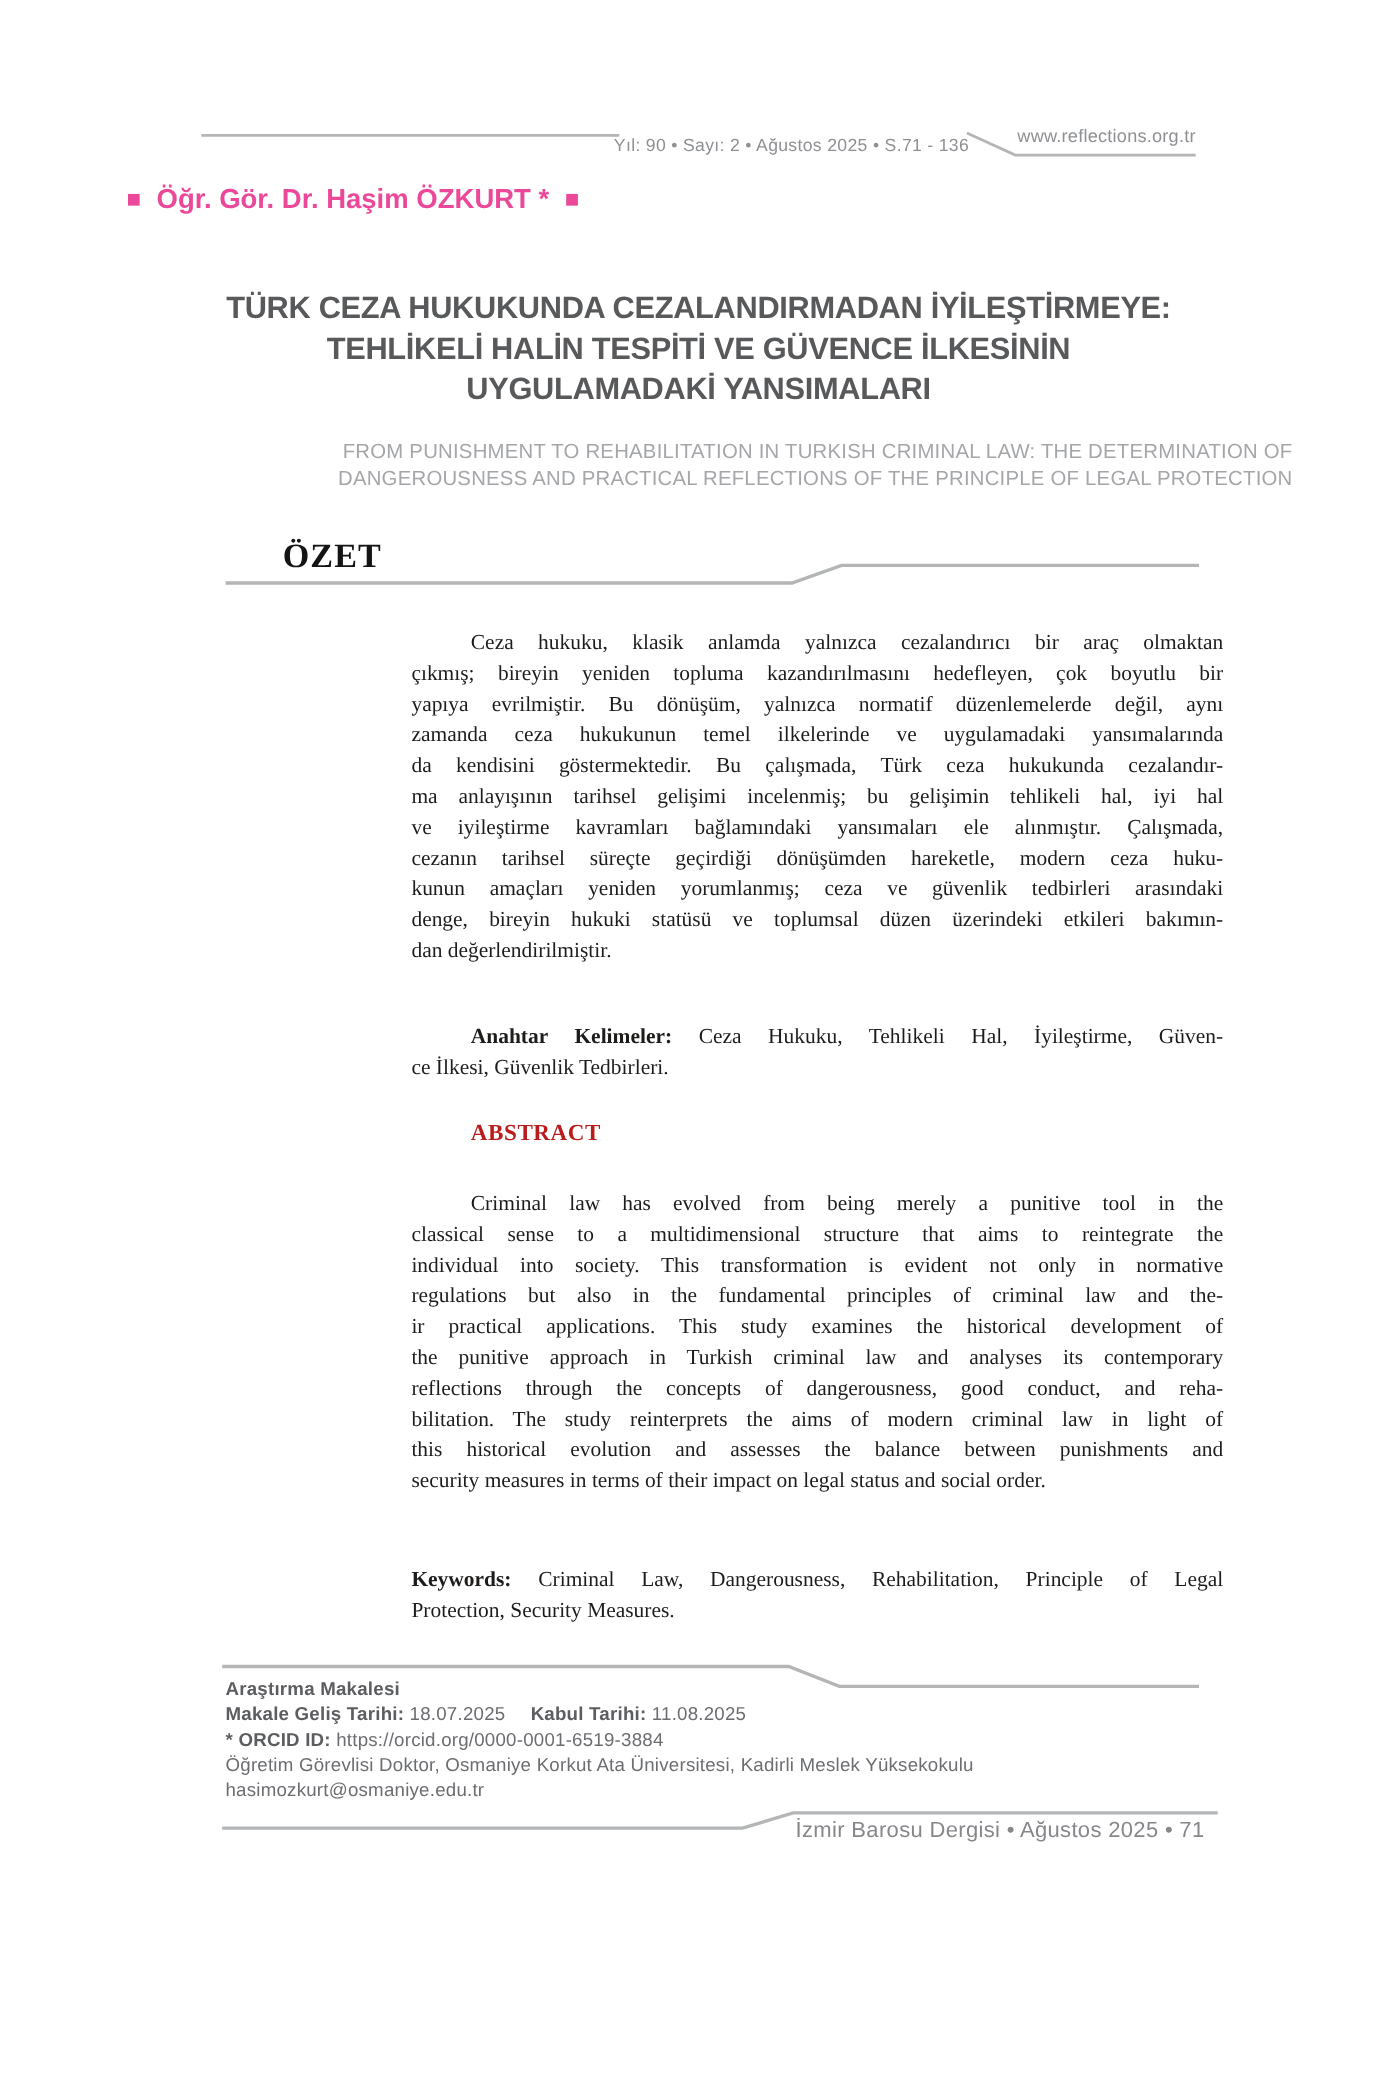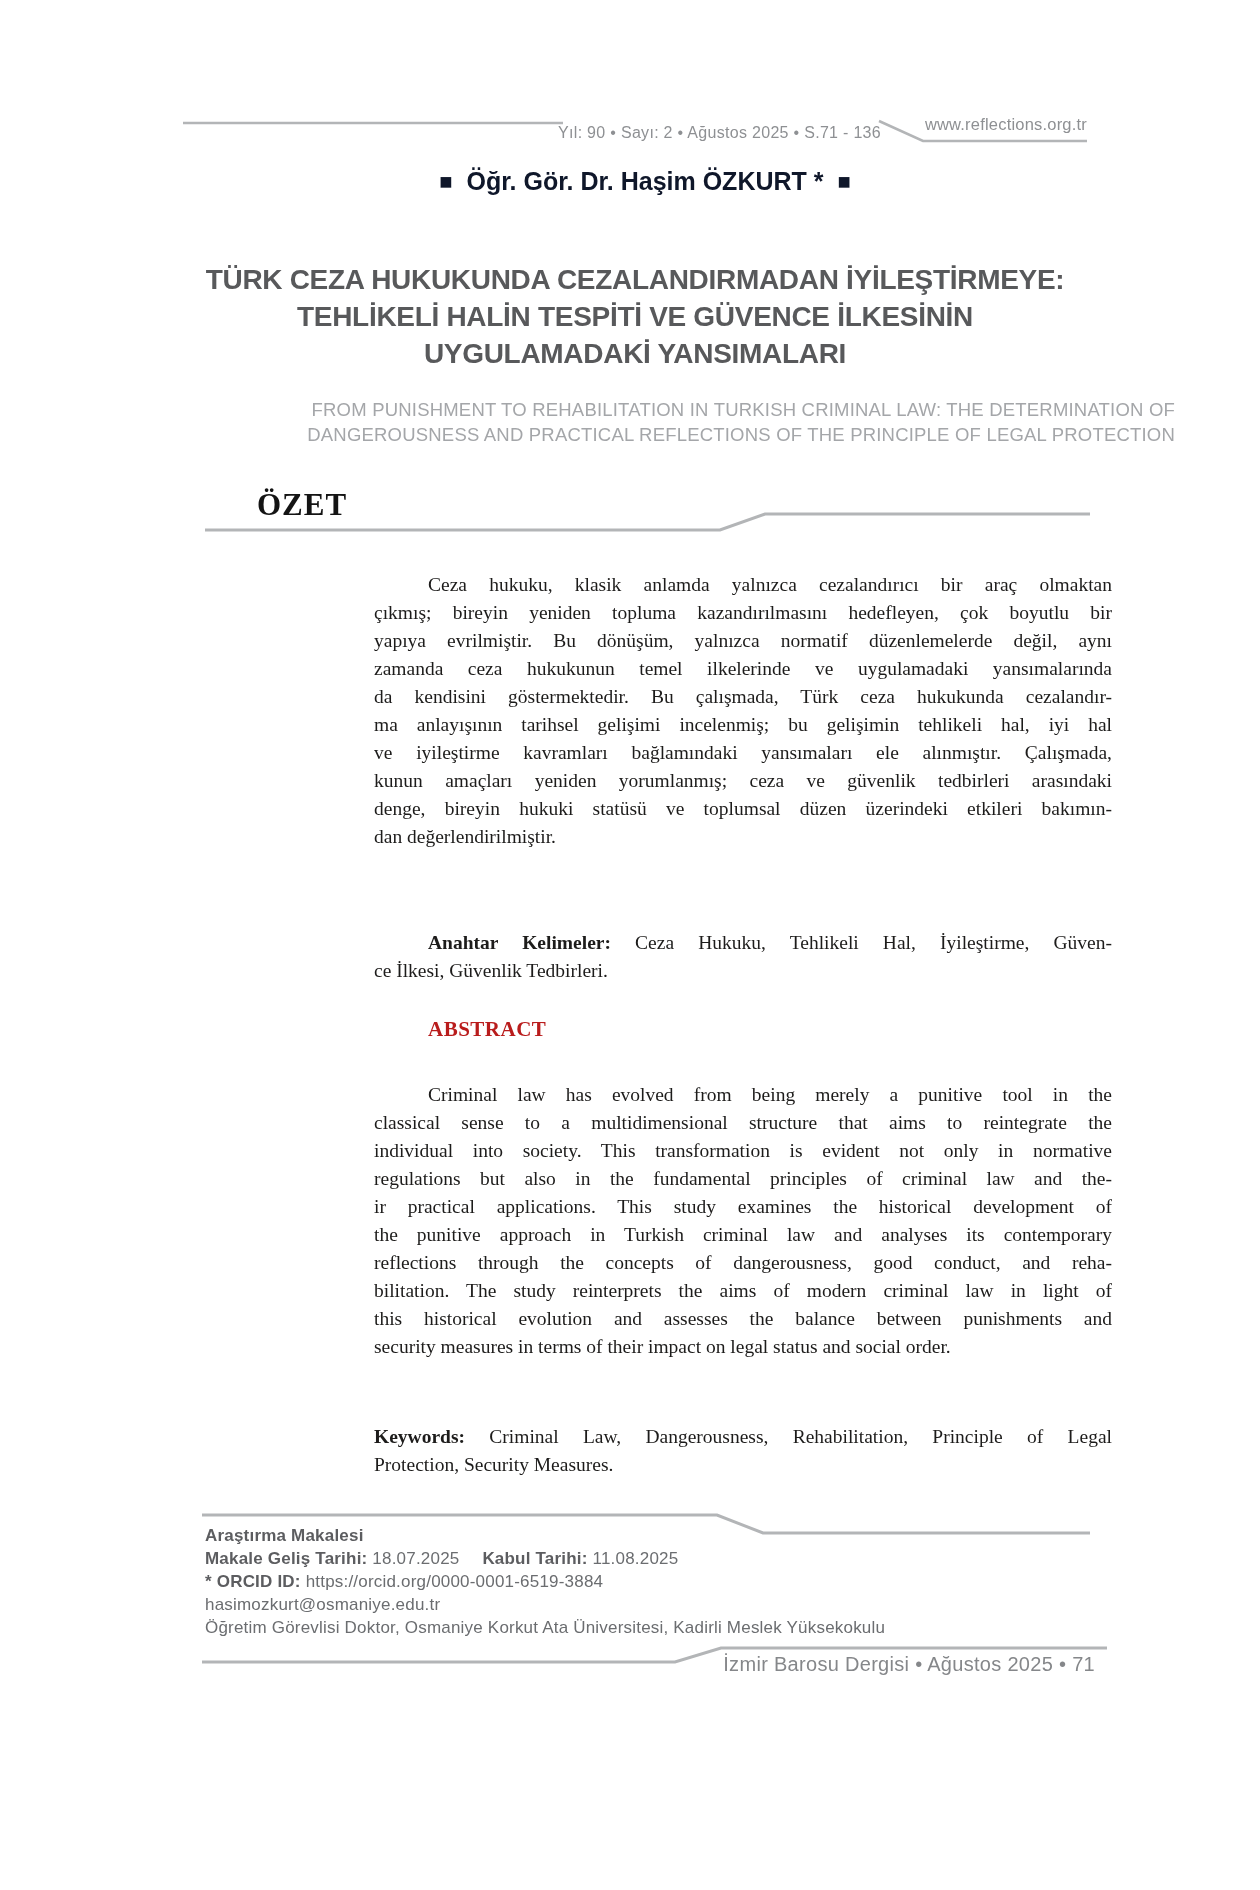--- a/index.html
+++ b/index.html
@@ -30,21 +30,21 @@
     font-size:16px;letter-spacing:.3px;color:var(--header-gray);
     white-space:nowrap;
   }
   .website{
     position:absolute;top:115px;right:188px;
     font-size:16.5px;letter-spacing:.2px;color:var(--header-gray);
     white-space:nowrap;
   }
   .author-line{
     position:absolute;top:167px;left:100px;width:1060px;
-    text-align:center;font-size:25px;font-weight:bold;color:#0f172a;
+    text-align:left;font-size:25px;font-weight:bold;color:#ec4899;
     white-space:nowrap;
   }
   .author-line .sq{font-size:22px;position:relative;top:-1px;}
   .author-line .sq.left{margin-right:14px;}
   .author-line .sq.right{margin-left:14px;}
 
   
   .title-tr{
     position:absolute;top:261px;left:90px;width:1060px;
     text-align:center;color:var(--title-gray);
@@ -128,20 +128,21 @@
   <div class="ozet-heading">ÖZET</div>
 
   <div class="serif-block para-tr">
       <div class="jline indent">Ceza hukuku, klasik anlamda yalnızca cezalandırıcı bir araç olmaktan</div>
       <div class="jline">çıkmış; bireyin yeniden topluma kazandırılmasını hedefleyen, çok boyutlu bir</div>
       <div class="jline">yapıya evrilmiştir. Bu dönüşüm, yalnızca normatif düzenlemelerde değil, aynı</div>
       <div class="jline">zamanda ceza hukukunun temel ilkelerinde ve uygulamadaki yansımalarında</div>
       <div class="jline">da kendisini göstermektedir. Bu çalışmada, Türk ceza hukukunda cezalandır-</div>
       <div class="jline">ma anlayışının tarihsel gelişimi incelenmiş; bu gelişimin tehlikeli hal, iyi hal</div>
       <div class="jline">ve iyileştirme kavramları bağlamındaki yansımaları ele alınmıştır. Çalışmada,</div>
+      <div class="jline">cezanın tarihsel süreçte geçirdiği dönüşümden hareketle, modern ceza huku-</div>
       <div class="jline">kunun amaçları yeniden yorumlanmış; ceza ve güvenlik tedbirleri arasındaki</div>
       <div class="jline">denge, bireyin hukuki statüsü ve toplumsal düzen üzerindeki etkileri bakımın-</div>
       <div class="jline last-line">dan değerlendirilmiştir.</div>
     </div>
 
   <div class="serif-block kw-tr">
     <div class="jline indent"><span class="b">Anahtar Kelimeler:</span><span> Ceza Hukuku, Tehlikeli Hal, İyileştirme, Güven-</span></div>
     <div>ce İlkesi, Güvenlik Tedbirleri.</div>
   </div>
 
@@ -170,19 +171,19 @@
     <div>
       <span class="b">Makale Geliş Tarihi:</span>
       <span>18.07.2025</span>
       <span class="b gap">Kabul Tarihi:</span>
       <span>11.08.2025</span>
     </div>
     <div>
       <span class="b">* ORCID ID:</span>
       <span>https://orcid.org/0000-0001-6519-3884</span>
     </div>
+    <div>Öğretim Görevlisi Doktor, Osmaniye Korkut Ata Üniversitesi, Kadirli Meslek Yüksekokulu</div>
     <div>hasimozkurt@osmaniye.edu.tr</div>
-    <div>Öğretim Görevlisi Doktor, Osmaniye Korkut Ata Üniversitesi, Kadirli Meslek Yüksekokulu</div>
   </div>
 
   <div class="journal-line">İzmir Barosu Dergisi • Ağustos 2025 • 71</div>
 
 </div>
 
 </body></html>

